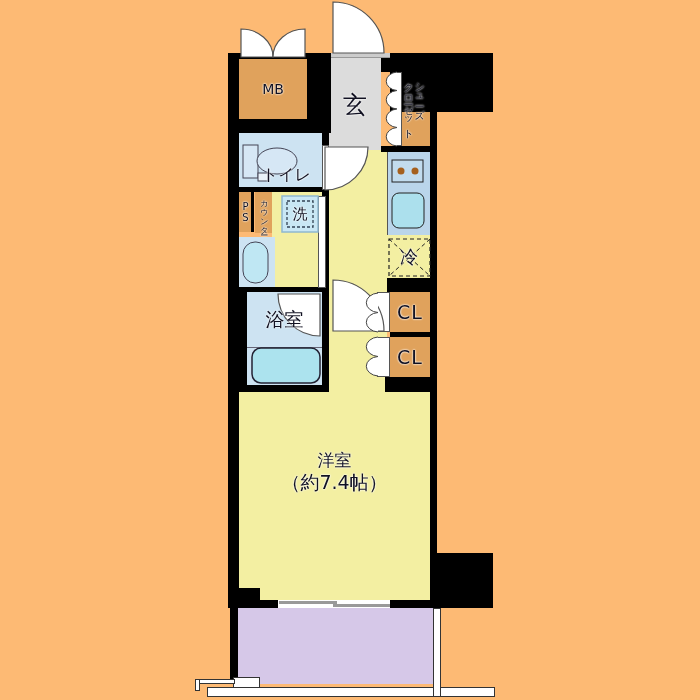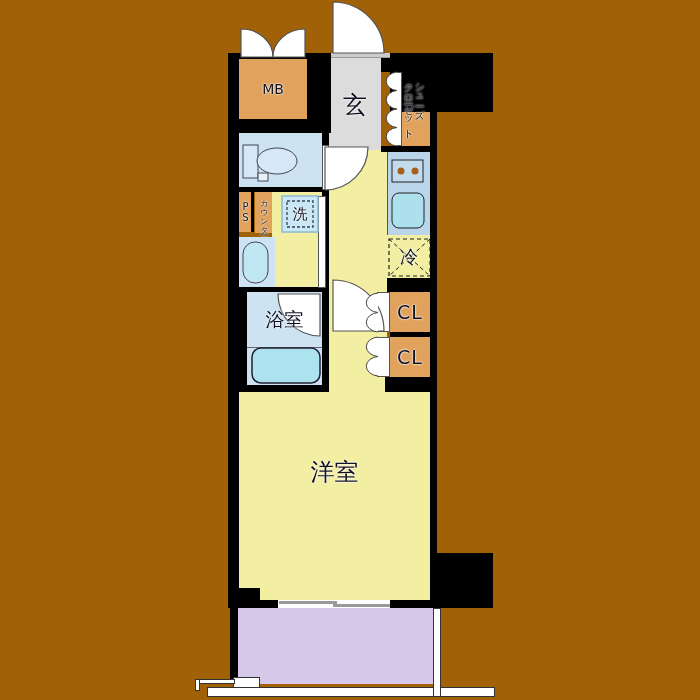--- a/index.html
+++ b/index.html
@@ -1,16 +1,16 @@
 <!DOCTYPE html>
 <html><head>
 <meta charset="utf-8">
 <style>
   html,body{margin:0;padding:0;background:#fff;}
-  .plan{position:relative;width:700px;height:700px;background:#a16207;overflow:hidden;
+  .plan{position:relative;width:700px;height:700px;background:#fdba74;overflow:hidden;
         font-family:"DejaVu Sans","Liberation Sans",sans-serif;}
   .abs{position:absolute;}
   .wall{position:absolute;background:#000;}
   .stip{background-image:radial-gradient(rgba(60,60,30,0.16) 0.7px, transparent 0.9px);
         background-size:3px 3px;}
   .stipb{background-image:radial-gradient(rgba(30,60,90,0.14) 0.7px, transparent 0.9px);
         background-size:3px 3px;}
   .lbl{position:absolute;display:flex;align-items:center;justify-content:center;
        color:#111122;text-shadow:0 0 2px #fff,0 0 2px #fff;white-space:pre;line-height:1.2;}
   .v{writing-mode:vertical-rl;text-orientation:upright;letter-spacing:1px;}
@@ -124,24 +124,26 @@
     <line x1="389" y1="239" x2="430" y2="276" stroke="#222" stroke-width="1" stroke-dasharray="4,3"></line>
     <line x1="430" y1="239" x2="389" y2="276" stroke="#222" stroke-width="1" stroke-dasharray="4,3"></line>
 
     <rect x="252" y="348" width="68" height="35" rx="9" fill="#ace3ee" stroke="#223" stroke-width="1.5"></rect>
   </svg>
 
   <div class="lbl" style="left:239px;top:59px;width:68px;height:60px;font-size:14px;">MB</div>
   <div class="lbl" style="left:329px;top:60px;width:52px;height:90px;font-size:24px;">玄</div>
   <div class="lbl v" style="left:413px;top:76px;width:12px;height:62px;font-size:10px;justify-content:flex-start;">シューズ</div>
   <div class="lbl v" style="left:402px;top:76px;width:12px;height:68px;font-size:10px;justify-content:flex-start;letter-spacing:0;">クローゼット</div>
+  <div class="lbl" style="left:245px;top:140px;width:83px;height:44px;font-size:16px;align-items:flex-end;">トイレ</div>
   <div class="lbl v" style="left:239px;top:192px;width:12px;height:40px;font-size:10px;letter-spacing:0;">PS</div>
   <div class="lbl v" style="left:255px;top:191px;width:17px;height:42px;font-size:8px;letter-spacing:0;">カウンター</div>
   <div class="lbl" style="left:282px;top:196px;width:36px;height:36px;font-size:15px;">洗</div>
   <div class="lbl" style="left:388px;top:238px;width:42px;height:38px;font-size:18px;">冷</div>
   <div class="lbl" style="left:247px;top:292px;width:75px;height:55px;font-size:19px;">浴室</div>
   <div class="lbl" style="left:390px;top:292px;width:40px;height:40px;font-size:19px;letter-spacing:1px;">CL</div>
   <div class="lbl" style="left:390px;top:337px;width:40px;height:40px;font-size:19px;letter-spacing:1px;">CL</div>
   <div class="lbl roomlbl" style="left:239px;top:440px;width:191px;height:56px;">
-    <span style="font-size:24px;margin-top:8px;">洋室</span>
+    <span style="font-size:17px;margin-top:8px;">洋室</span>
+    <span style="font-size:19px;">（約7.4帖）</span>
   </div>
 
 </div>
 
 </body></html>

